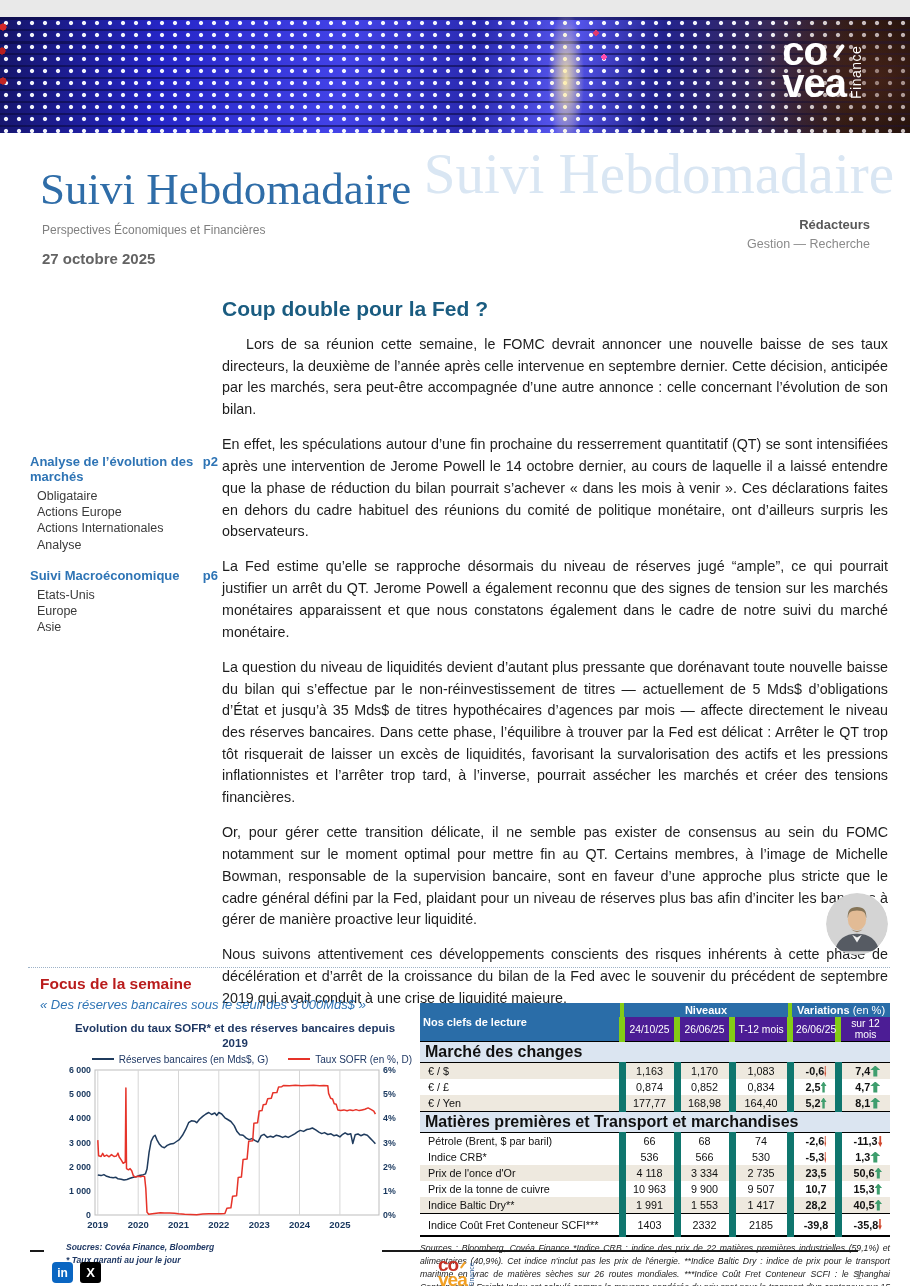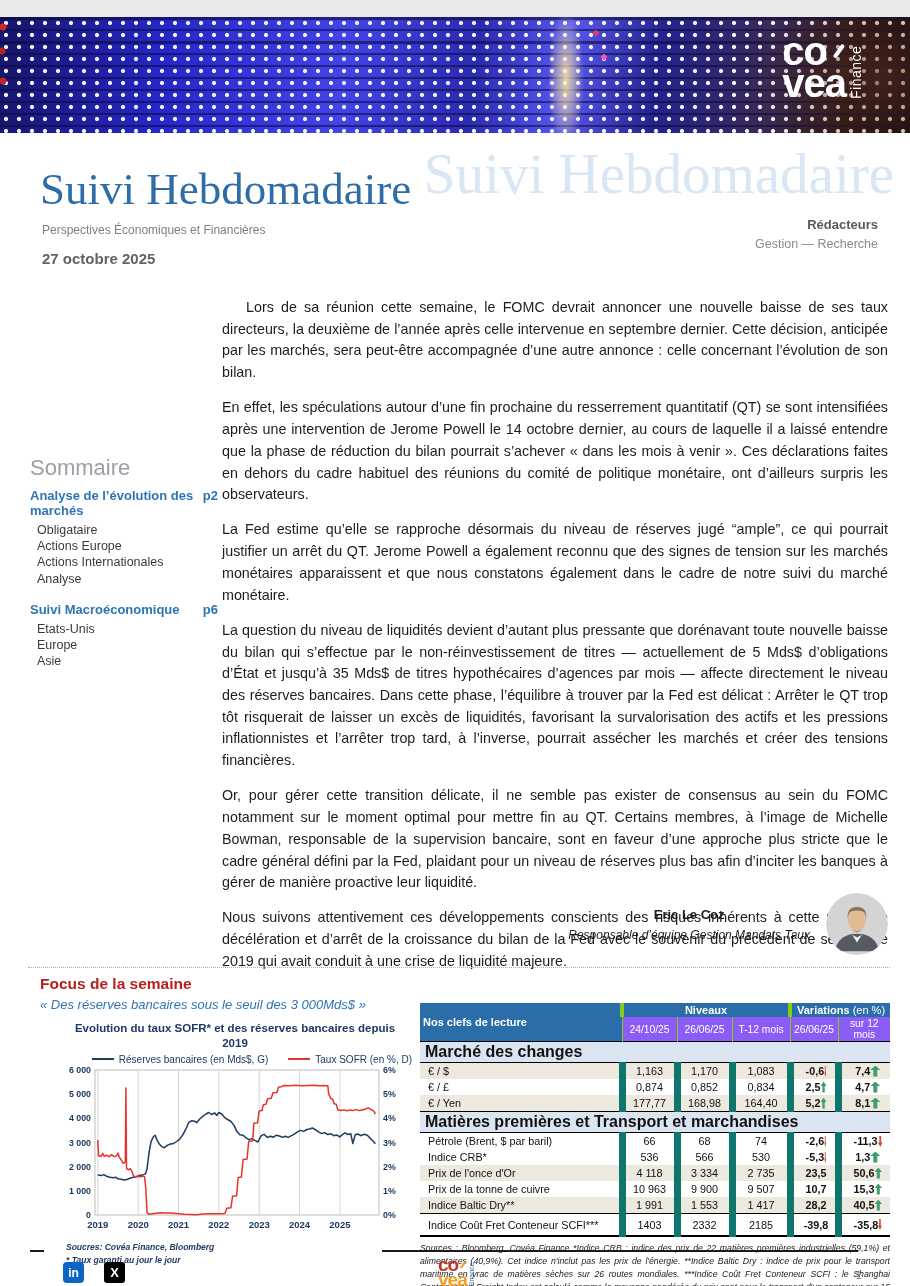--- a/index.html
+++ b/index.html
@@ -38,21 +38,21 @@
   .covea.footer-version .oslash{width:2px;height:8px;right:3px;top:4px;background:#f2a024;}
   .covea.footer-version .covea-vert{font-size:7px;color:#2c5c96;margin-left:1px;}
 
   
   .watermark{position:absolute;top:124px;right:16px;font-family:"Liberation Serif",serif;
              font-size:57px;color:#d9e6f3;white-space:nowrap;}
   .main-title{position:absolute;top:146px;left:40px;font-family:"Liberation Serif",serif;
               font-size:45px;color:#2f6da8;white-space:nowrap;}
   .subtitle{position:absolute;top:206px;left:42px;font-size:12px;color:#7f7f7f;}
   .issue-date{position:absolute;top:233px;left:42px;font-size:15px;font-weight:bold;color:#636363;}
-  .editors{position:absolute;top:200px;right:32px;text-align:right;}
+  .editors{position:absolute;top:200px;right:40px;text-align:right;}
   .editors-label{font-size:13px;font-weight:bold;color:#595959;}
   .editors-value{font-size:12.5px;color:#8a8a8a;margin-top:5px;}
 
   
   .sommaire{position:absolute;left:30px;top:438px;width:188px;}
   .sommaire-title{font-size:22px;color:#9aa0a6;font-weight:normal;margin:0 0 8px;}
   .toc-section{margin-bottom:16px;}
   .toc-head{display:flex;justify-content:space-between;color:#2e74b5;font-weight:bold;
             font-size:13px;line-height:1.15;cursor:pointer;}
   .toc-page{margin-left:6px;white-space:nowrap;}
@@ -85,42 +85,42 @@
   .legend-swatch{display:inline-block;width:22px;height:2px;}
   .chart-src{font-size:8.5px;font-style:italic;font-weight:bold;color:#1f3864;margin:4px 0 0 8px;line-height:1.5;}
 
   
   .table-box{position:absolute;left:420px;top:986px;width:470px;}
   table.clefs{border-collapse:collapse;width:100%;font-size:10.8px;color:#111;table-layout:fixed;}
   table.clefs th,table.clefs td{padding:1px 3px;}
   .th-blue{background:#2a6da8;color:#fff;font-weight:bold;}
   .th-title{text-align:left;padding-left:6px;font-size:11px;}
   .th-group{text-align:center;font-size:11px;border-left:4px solid #84cc16;}
-  .th-date{background:#8b5cf6;color:#fff;font-weight:normal;text-align:center;font-size:10.3px;
-           border-left:1px solid #84cc16;}
+  .th-date{background:#4c1d95;color:#fff;font-weight:normal;text-align:center;font-size:10.3px;
+           border-left:6px solid #84cc16;}
   .th-plain{font-weight:normal;}
   tr.sect td{background:#dbe5f1;font-weight:bold;text-align:left;padding-left:5px;
              border-top:1.5px solid #000;border-bottom:1.5px solid #000;font-size:16px;}
   tr.datarow td{text-align:center;height:14px;}
   tr.datarow td.lbl{text-align:left;padding-left:8px;}
   tr.datarow td.v{border-left:7px solid #0f766e;}
   tr.shade td{background:#eee9df;}
   tr.last td{border-top:1.5px solid #000;height:19px;}
   table.clefs tbody{border-bottom:2px solid #000;}
   .varcell{display:flex;align-items:center;justify-content:center;padding:0 5px 0 9px;font-weight:bold;}
   .arr{display:inline-block;width:10px;height:11px;
        clip-path:polygon(50% 0,100% 42%,70% 42%,70% 100%,30% 100%,30% 42%,0 42%);}
   .arr.up{background:#3f9e6e;}
   .arr.down{background:#d1492e;transform:rotate(180deg);}
   .table-note{font-size:8.7px;font-style:italic;color:#222;line-height:1.5;margin-top:5px;text-align:justify;}
 
   
   .rule-a{position:absolute;left:30px;top:1233px;width:14px;height:2px;background:#1a1a1a;}
   .rule-b{position:absolute;left:382px;top:1233px;width:476px;height:2px;background:#1a1a1a;}
-  .social{position:absolute;left:63px;top:1245px;display:flex;gap:20px;}
+  .social{position:absolute;left:52px;top:1245px;display:flex;gap:7px;}
   .icon-sq{width:21px;height:21px;border-radius:4px;display:flex;align-items:center;
            justify-content:center;color:#fff;font-weight:bold;cursor:pointer;}
   .icon-linkedin{background:#0a66c2;font-size:12px;}
   .icon-x{background:#000;font-size:13px;border-radius:3px;}
   .page-num{position:absolute;right:48px;top:1252px;font-size:11.5px;color:#7f7f7f;}
 </style>
 </head>
 <body>
 
 <div class="page">
@@ -138,21 +138,20 @@
   <div class="watermark">Suivi Hebdomadaire</div>
   <div class="main-title">Suivi Hebdomadaire</div>
   <div class="subtitle">Perspectives Économiques et Financières</div>
   <div class="issue-date">27 octobre 2025</div>
   <div class="editors">
     <div class="editors-label">Rédacteurs</div>
     <div class="editors-value">Gestion — Recherche</div>
   </div>
 
   <div class="sommaire">
-    <h2 class="sommaire-title">Sommaire</h2>
     <div class="toc-section">
       <div class="toc-head">
         <span>Analyse de l’évolution des marchés</span>
         <span class="toc-page">p2</span>
       </div>
       <div class="toc-items">
         <div class="toc-item">Obligataire</div>
         <div class="toc-item">Actions Europe</div>
         <div class="toc-item">Actions Internationales</div>
         <div class="toc-item">Analyse</div>
@@ -165,33 +164,30 @@
       </div>
       <div class="toc-items">
         <div class="toc-item">Etats-Unis</div>
         <div class="toc-item">Europe</div>
         <div class="toc-item">Asie</div>
       </div>
     </div>
   </div>
 
   <div class="article">
+    <h1 class="article-title">Coup double pour la Fed ?</h1>
     <p class="lead">Lors de sa réunion cette semaine, le FOMC devrait annoncer une nouvelle baisse de ses taux directeurs, la deuxième de l’année après celle intervenue en septembre dernier. Cette décision, anticipée par les marchés, sera peut-être accompagnée d’une autre annonce : celle concernant l’évolution de son bilan.</p>
     <p>En effet, les spéculations autour d’une fin prochaine du resserrement quantitatif (QT) se sont intensifiées après une intervention de Jerome Powell le 14 octobre dernier, au cours de laquelle il a laissé entendre que la phase de réduction du bilan pourrait s’achever « dans les mois à venir ». Ces déclarations faites en dehors du cadre habituel des réunions du comité de politique monétaire, ont d’ailleurs surpris les observateurs.</p>
     <p>La Fed estime qu’elle se rapproche désormais du niveau de réserves jugé “ample”, ce qui pourrait justifier un arrêt du QT. Jerome Powell a également reconnu que des signes de tension sur les marchés monétaires apparaissent et que nous constatons également dans le cadre de notre suivi du marché monétaire.</p>
     <p>La question du niveau de liquidités devient d’autant plus pressante que dorénavant toute nouvelle baisse du bilan qui s’effectue par le non-réinvestissement de titres — actuellement de 5 Mds$ d’obligations d’État et jusqu’à 35 Mds$ de titres hypothécaires d’agences par mois — affecte directement le niveau des réserves bancaires. Dans cette phase, l’équilibre à trouver par la Fed est délicat : Arrêter le QT trop tôt risquerait de laisser un excès de liquidités, favorisant la survalorisation des actifs et les pressions inflationnistes et l’arrêter trop tard, à l’inverse, pourrait assécher les marchés et créer des tensions financières.</p>
     <p>Or, pour gérer cette transition délicate, il ne semble pas exister de consensus au sein du FOMC notamment sur le moment optimal pour mettre fin au QT. Certains membres, à l’image de Michelle Bowman, responsable de la supervision bancaire, sont en faveur d’une approche plus stricte que le cadre général défini par la Fed, plaidant pour un niveau de réserves plus bas afin d’inciter les banques à gérer de manière proactive leur liquidité.</p>
     <p>Nous suivons attentivement ces développements conscients des risques inhérents à cette phase de décélération et d’arrêt de la croissance du bilan de la Fed avec le souvenir du précédent de septembre 2019 qui avait conduit à une crise de liquidité majeure.</p>
   </div>
 
   <div class="author">
-    <div class="author-block">
-      <div class="author-name">Eric Le Coz</div>
-      <div class="author-role">Responsable d’équipe Gestion Mandats Taux</div>
-    </div>
     <div class="avatar">
       <svg viewBox="0 0 64 64" width="62" height="62">
         <circle cx="32" cy="32" r="32" fill="#d4d4d4"></circle>
         <path d="M9 60 Q13 42 32 42 Q51 42 55 60 Z" fill="#565b63"></path>
         <path d="M27 43 L32 51 L37 43 L32 46 Z" fill="#f2f2f2"></path>
         <ellipse cx="32" cy="27" rx="9.5" ry="11.5" fill="#e2bb95"></ellipse>
         <path d="M22.5 26 Q21.5 14.5 32 14.5 Q42.5 14.5 41.5 26 Q41 19.5 36.5 18.5 Q32 17.8 27.5 18.5 Q23 19.5 22.5 26 Z" fill="#857457"></path>
         <path d="M26 37.5 Q32 41 38 37.5 Q35 40.5 32 40.5 Q29 40.5 26 37.5 Z" fill="#9b8468"></path>
       </svg>
     </div>

